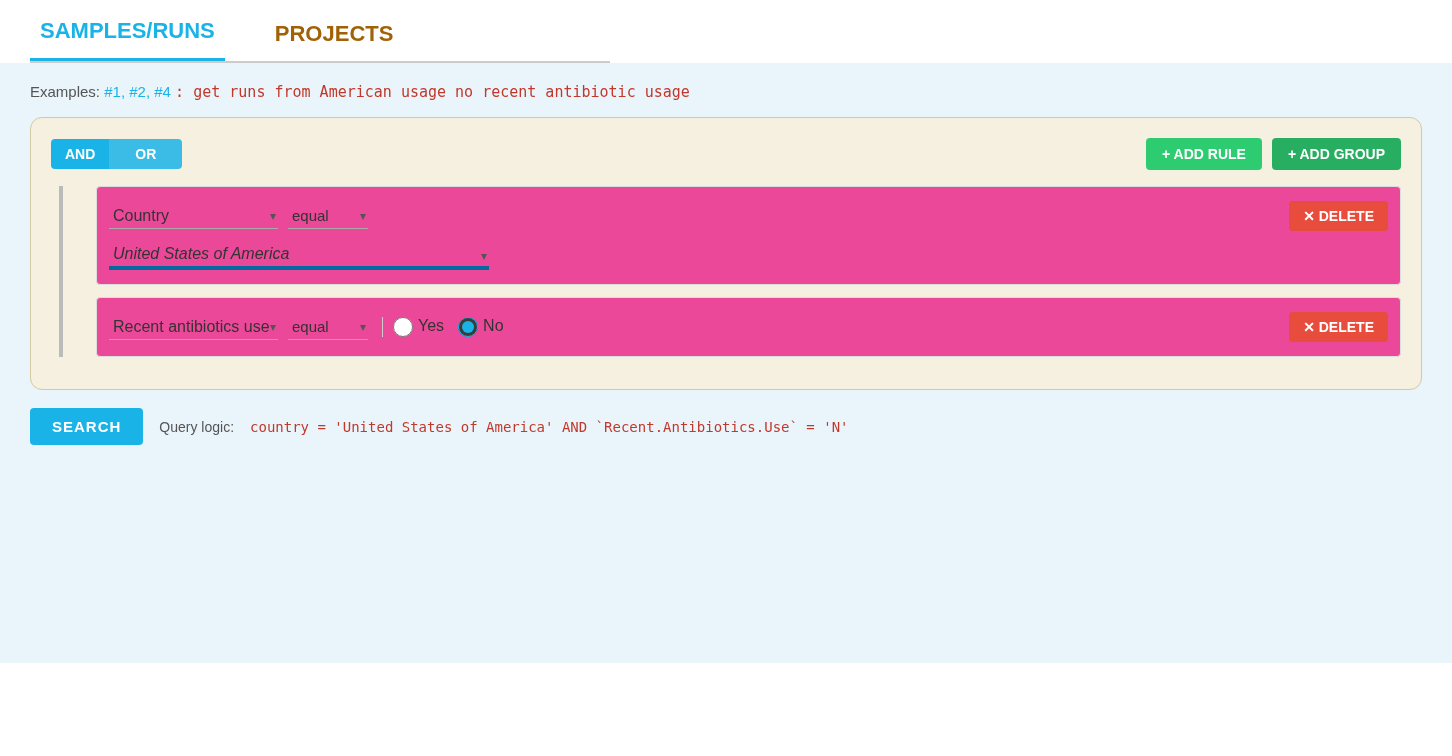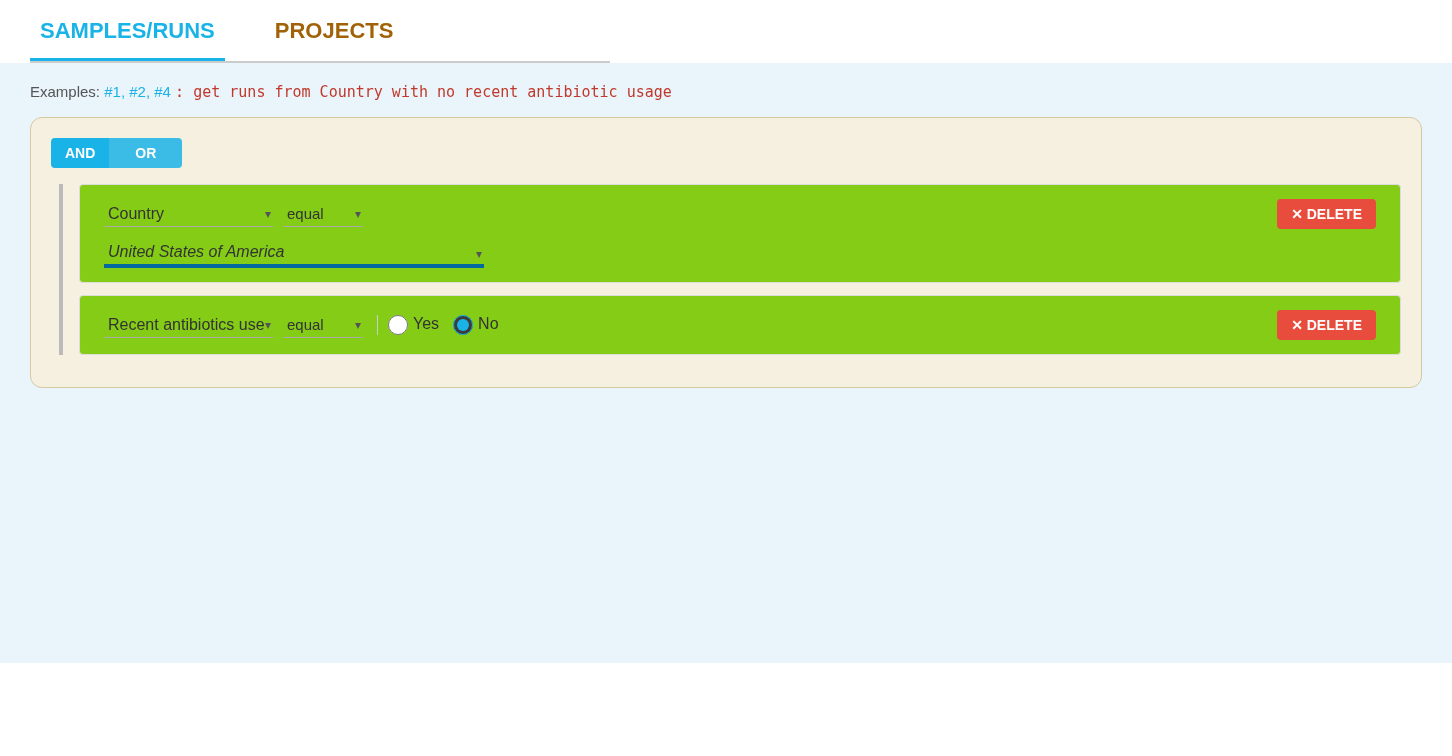--- a/index.html
+++ b/index.html
@@ -5,20 +5,21 @@
     * { box-sizing: border-box; margin: 0; padding: 0; }
     body {
       font-family: Arial, sans-serif;
       background: #fff;
       color: #333;
     }
 
     
     .tabs {
       display: flex;
+      align-items: flex-end;
       padding: 18px 42px 0 30px;
       background: #fff;
     }
     .tab {
       font-size: 22px;
       font-weight: 600;
       padding: 0 10px 14px 10px;
       cursor: pointer;
       text-decoration: none;
       margin-right: 40px;
@@ -125,29 +126,30 @@
 
     
     .rules-container {
       border-left: 4px solid #bbb;
       padding-left: 16px;
       margin-left: 8px;
     }
 
     
     .rule-row {
-      background: #84cc16;
+      background: #ec4899;
       border: 1px solid #ddd;
       border-radius: 4px;
-      padding: 14px 24px;
+      padding: 14px 12px;
       margin-bottom: 12px;
       display: flex;
       flex-direction: column;
       gap: 10px;
       position: relative;
+      margin-left: 17px;
     }
 
     .rule-top {
       display: flex;
       align-items: center;
       justify-content: space-between;
     }
 
     .rule-selects {
       display: flex;
@@ -292,29 +294,33 @@
     <a class="tab inactive">PROJECTS</a>
   </div>
   <div class="tab-underline"></div>
 </div>
 
 <div class="main-content">
 
   <div class="examples-bar">
     <span>Examples:</span>
     <span class="ex-links">#1, #2, #4</span>
-    <span class="ex-code"> : get runs from Country with no recent antibiotic usage</span>
+    <span class="ex-code"> : get runs from American usage no recent antibiotic usage</span>
   </div>
 
   <div class="query-builder">
 
     <div class="qb-top-row">
       <div class="and-or-btns">
         <button class="btn-and">AND</button>
         <button class="btn-or">OR</button>
+      </div>
+      <div class="btn-group-right">
+        <button class="btn-add-rule">+ ADD RULE</button>
+        <button class="btn-add-group">+ ADD GROUP</button>
       </div>
     </div>
 
     <div class="rules-container">
 
       <div class="rule-row">
         <div class="rule-top">
           <div class="rule-selects">
             <div class="select-wrapper">
               <select class="select-field">
@@ -380,14 +386,19 @@
               </label>
             </div>
           </div>
           <button class="btn-delete">✕ DELETE</button>
         </div>
       </div>
 
     </div>
   </div>
 
+  <div class="search-bar">
+    <button class="btn-search">SEARCH</button>
+    <span class="query-logic-text">Query logic:</span>
+    <span class="query-logic-code">country = 'United States of America' AND `Recent.Antibiotics.Use` = 'N'</span>
+  </div>
 
 </div>
 
 </body></html>

